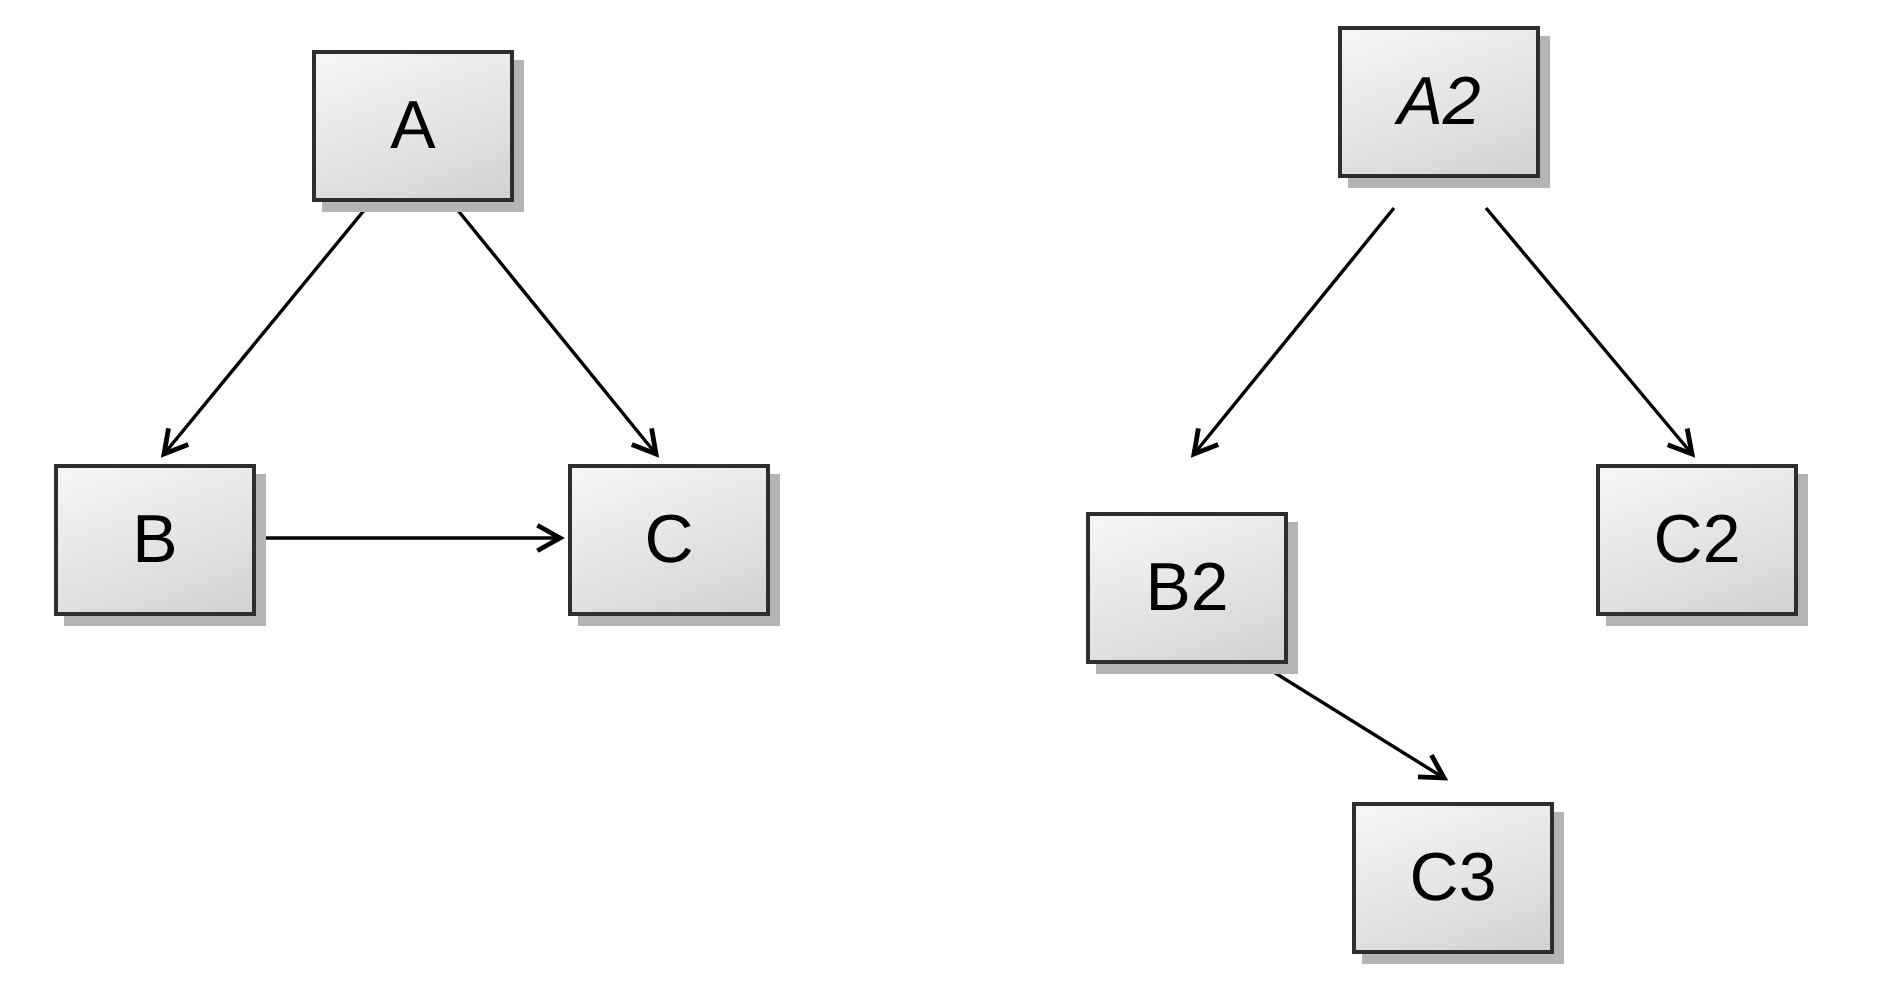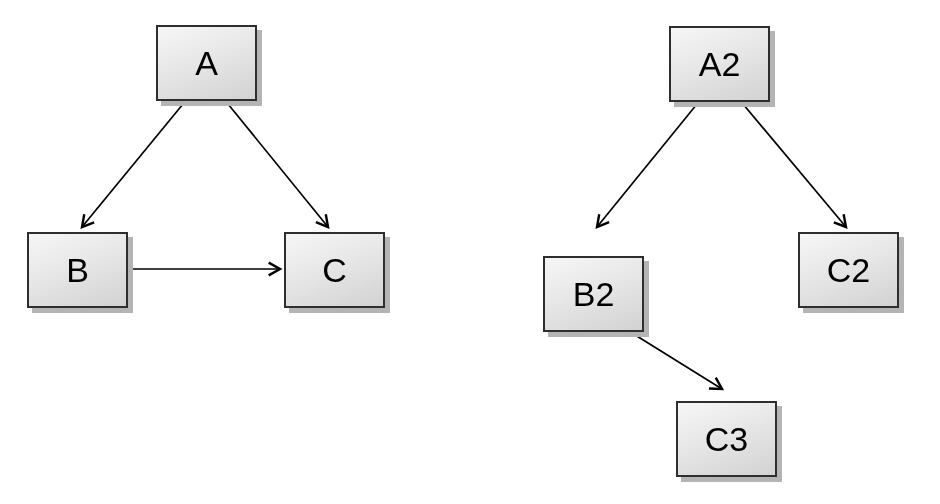--- a/index.html
+++ b/index.html
@@ -39,21 +39,21 @@
     font-size: 34px;
     line-height: 1;
     color: #000000;
     user-select: none;
   }
   
   .node-a  { left: 156px; top: 25px;  }
   .node-b  { left: 27px;  top: 232px; }
   .node-c  { left: 284px; top: 232px; }
   
-  .node-a2 { left: 669px; top: 26px;  }
+  .node-a2 { left: 669px; top: 13px; font-style: italic;  }
   .node-b2 { left: 543px; top: 232px; margin-top: 24px; }
   .node-c2 { left: 798px; top: 232px; justify-content: center; }
   .node-c3 { left: 676px; top: 401px; }
   .edge {
     stroke: #000000;
     stroke-width: 1.7;
     fill: none;
   }
 </style>
 </head>

